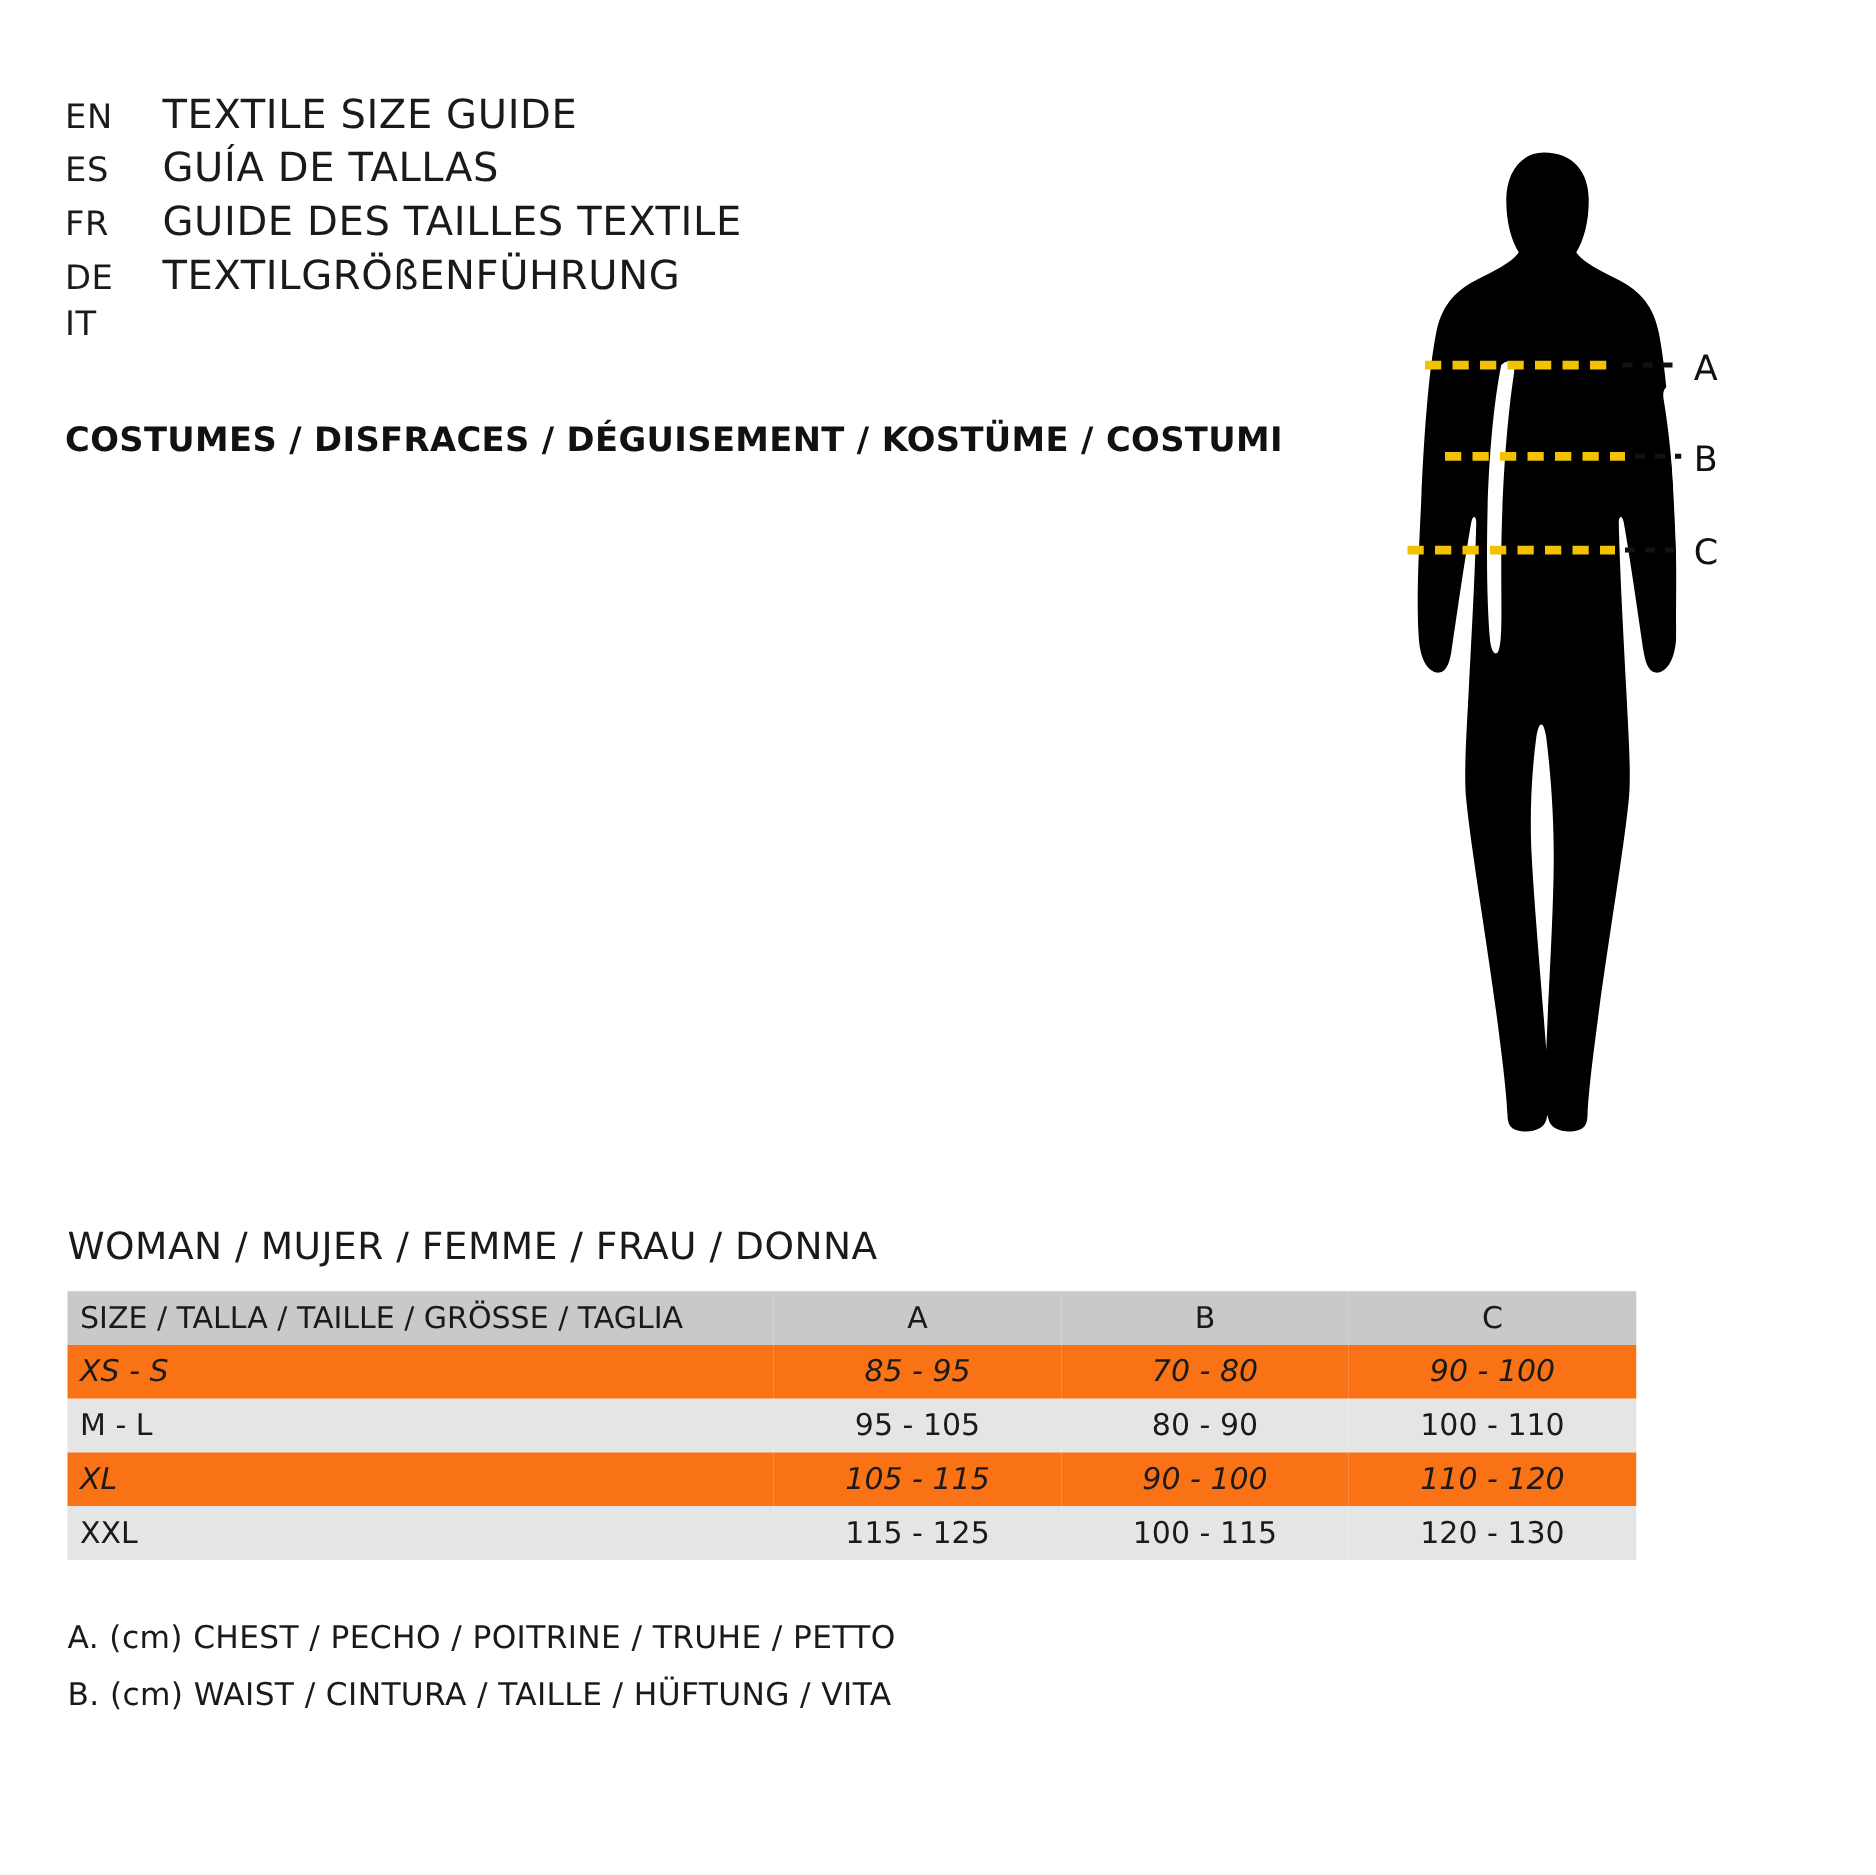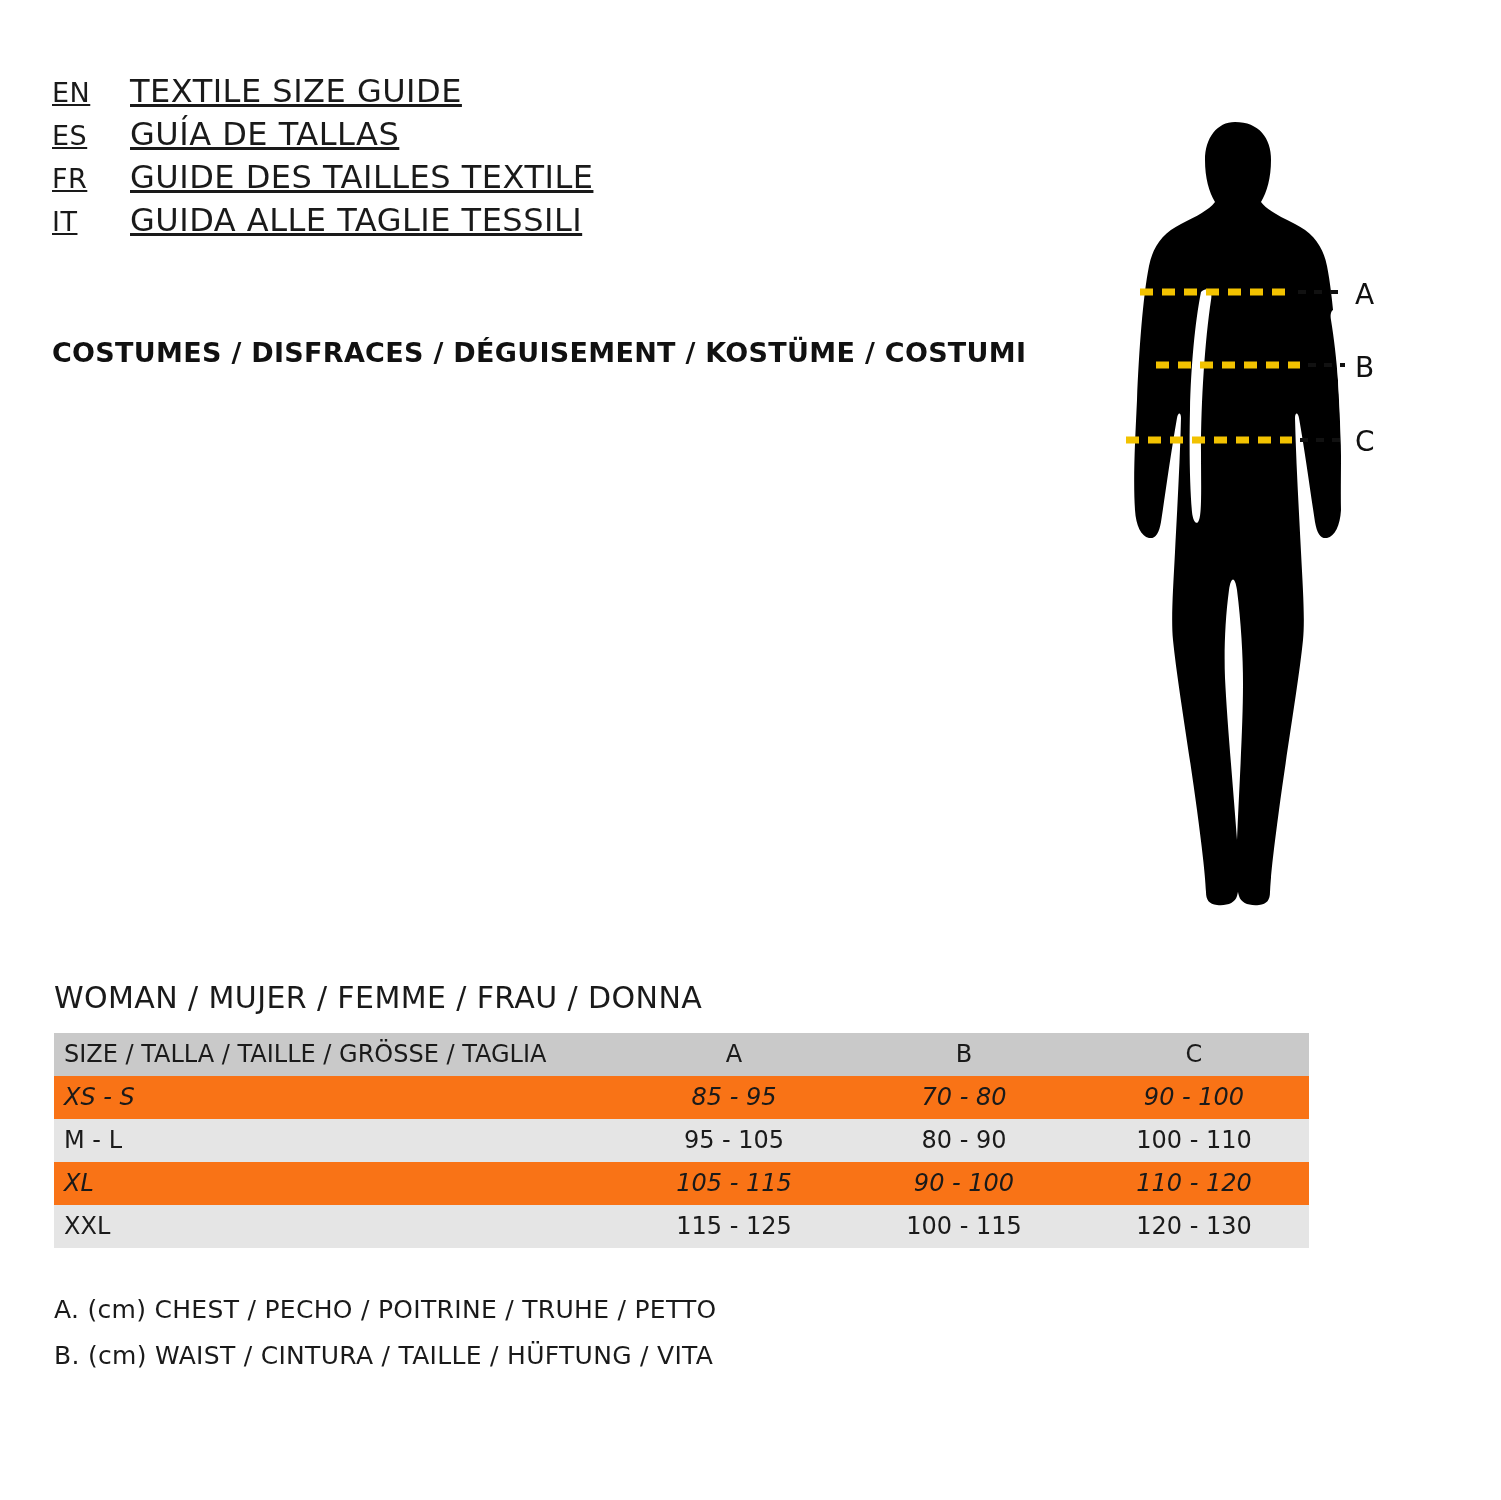--- a/index.html
+++ b/index.html
@@ -15,21 +15,20 @@
     color: #1a1a1a;
     overflow: hidden;
   }
 
   
   .lang-block {
     position: absolute;
     left: 52px;
     top: 72px;
     width: 960px;
-    text-decoration: underline;
   }
   .lang-row {
     display: flex;
     align-items: baseline;
     height: 43px;
   }
   .lang-code {
     width: 78px;
     font-size: 27px;
     letter-spacing: 0.5px;
@@ -143,22 +142,25 @@
   </div>
   <div class="lang-row">
     <span class="lang-code">ES</span>
     <span class="lang-text">GUÍA DE TALLAS</span>
   </div>
   <div class="lang-row">
     <span class="lang-code">FR</span>
     <span class="lang-text">GUIDE DES TAILLES TEXTILE</span>
   </div>
   <div class="lang-row">
+    <span class="lang-code">DE</span>
+    <span class="lang-text">TEXTILGRÖßENFÜHRUNG</span>
+  </div>
+  <div class="lang-row">
     <span class="lang-code">IT</span>
-    <span class="lang-text">GUIDA ALLE TAGLIE TESSILI</span>
   </div>
 </div>
 
 <div class="costumes-line">COSTUMES / DISFRACES / DÉGUISEMENT / KOSTÜME / COSTUMI</div>
 
 <div class="figure-wrap">
   <svg class="figure-svg" width="420" height="880" viewBox="0 0 420 880">
 
     <path fill="#000000" d="
       M150,62

